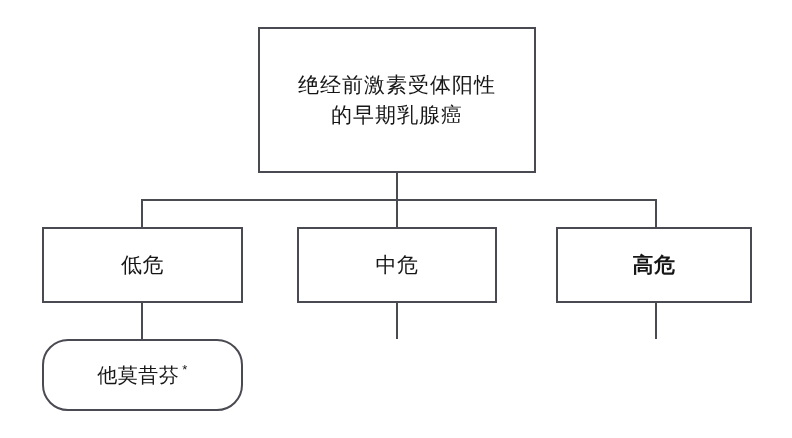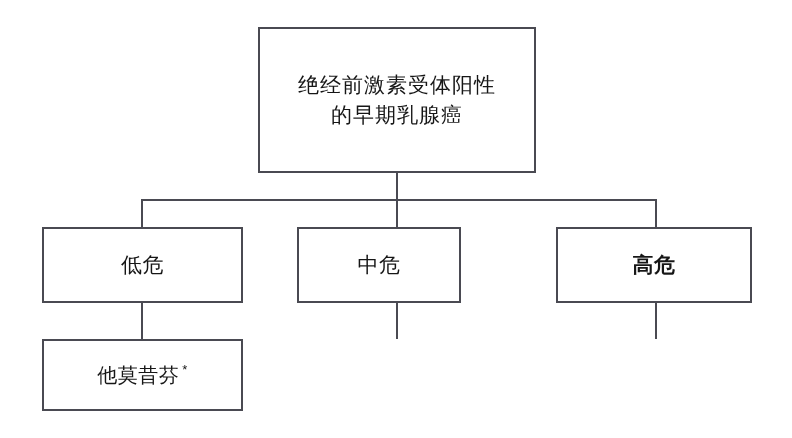--- a/index.html
+++ b/index.html
@@ -45,27 +45,28 @@
     font-size: 21px;
   }
   .node-root .label { letter-spacing: 1px; }
 
   .node-risk {
     top: 227px;
     height: 76px;
     font-size: 21px;
   }
   .node-risk-low  { left: 42px;  width: 201px; text-align: right; }
-  .node-risk-mid  { left: 297px; width: 164px; }
+  .node-risk-mid  { left: 297px; width: 200px; }
   .node-risk-high { left: 556px; width: 196px; font-weight: bold; }
 
   .node-tx {
     top: 339px;
     height: 72px;
     font-size: 20px;
+    border-radius: 26px;
   }
   .node-tx-low { left: 42px;  width: 201px; }
   .node-tx-mix { left: 374px; width: 309px; font-family: "Liberation Serif", "DejaVu Serif", serif; font-size: 22px; }
 
   .node-tx-low .label .sup {
     font-size: 13px;
     vertical-align: super;
     margin-left: 3px;
   }
 

